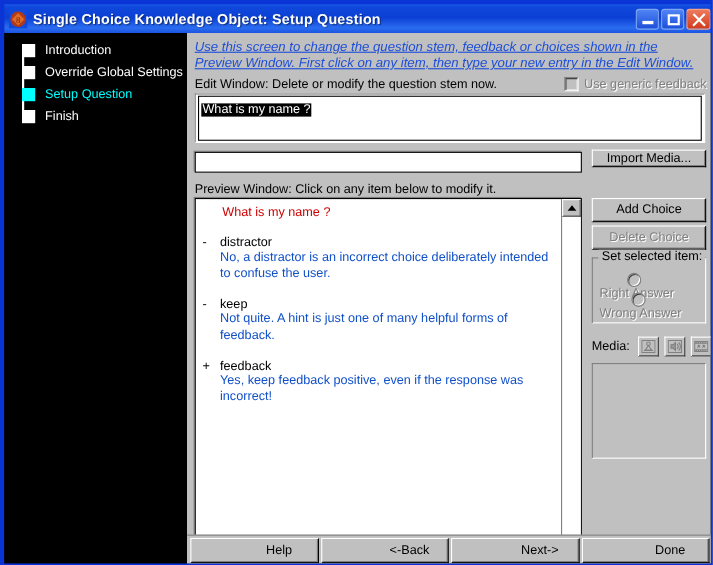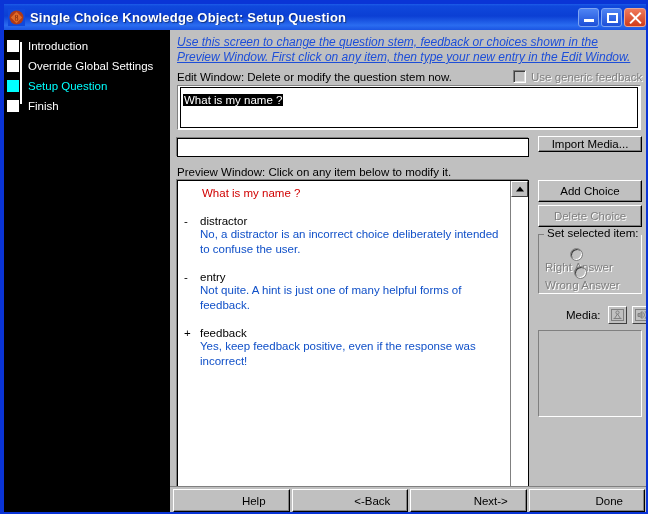--- a/index.html
+++ b/index.html
@@ -93,21 +93,21 @@
     width: 166px; height: 484px;
     background: #000000;
     overflow: hidden;
   }
   .step-list { position: relative; margin: 0; padding: 0; list-style: none; }
   .step {
     position: relative;
     height: 20px;
     display: flex;
     align-items: center;
-    padding-left: 3px;
+    padding-left: 16px;
   }
   .step .box {
     width: 12px; height: 12px;
     background: #ffffff;
     flex: 0 0 auto;
     position: relative; z-index: 2;
   }
   .step.current .box { background: #00ffff; }
   .step .lbl {
     margin-left: 9px;
@@ -340,21 +340,21 @@
     margin-right: 4px;
     flex: 0 0 auto;
   }
 
   .media-row {
     position: absolute;
     left: 368px; top: 276px;
     display: flex; align-items: center;
     font-size: 11.5px;
   }
-  .media-row .mlbl { margin-right: 7px; color: #000; margin-left: 28px; }
+  .media-row .mlbl { margin-right: 7px; color: #000; }
   .mbtn {
     width: 19px; height: 18px;
     background: #c0c0c0;
     border-top: 1px solid #ffffff;
     border-left: 1px solid #ffffff;
     border-right: 1px solid #404040;
     border-bottom: 1px solid #404040;
     box-sizing: border-box;
     margin-right: 5px;
     position: relative;
@@ -485,21 +485,21 @@
             <span class="p-mark">-</span>
             <span class="p-body">
               <div class="p-name">distractor</div>
               <div class="p-fb">No, a distractor is an incorrect choice deliberately intended to confuse the user.</div>
             </span>
           </div>
 
           <div class="p-item">
             <span class="p-mark">-</span>
             <span class="p-body">
-              <div class="p-name">entry</div>
+              <div class="p-name">keep</div>
               <div class="p-fb">Not quite. A hint is just one of many helpful forms of feedback.</div>
             </span>
           </div>
 
           <div class="p-item">
             <span class="p-mark">+</span>
             <span class="p-body">
               <div class="p-name">feedback</div>
               <div class="p-fb">Yes, keep feedback positive, even if the response was incorrect!</div>
             </span>

